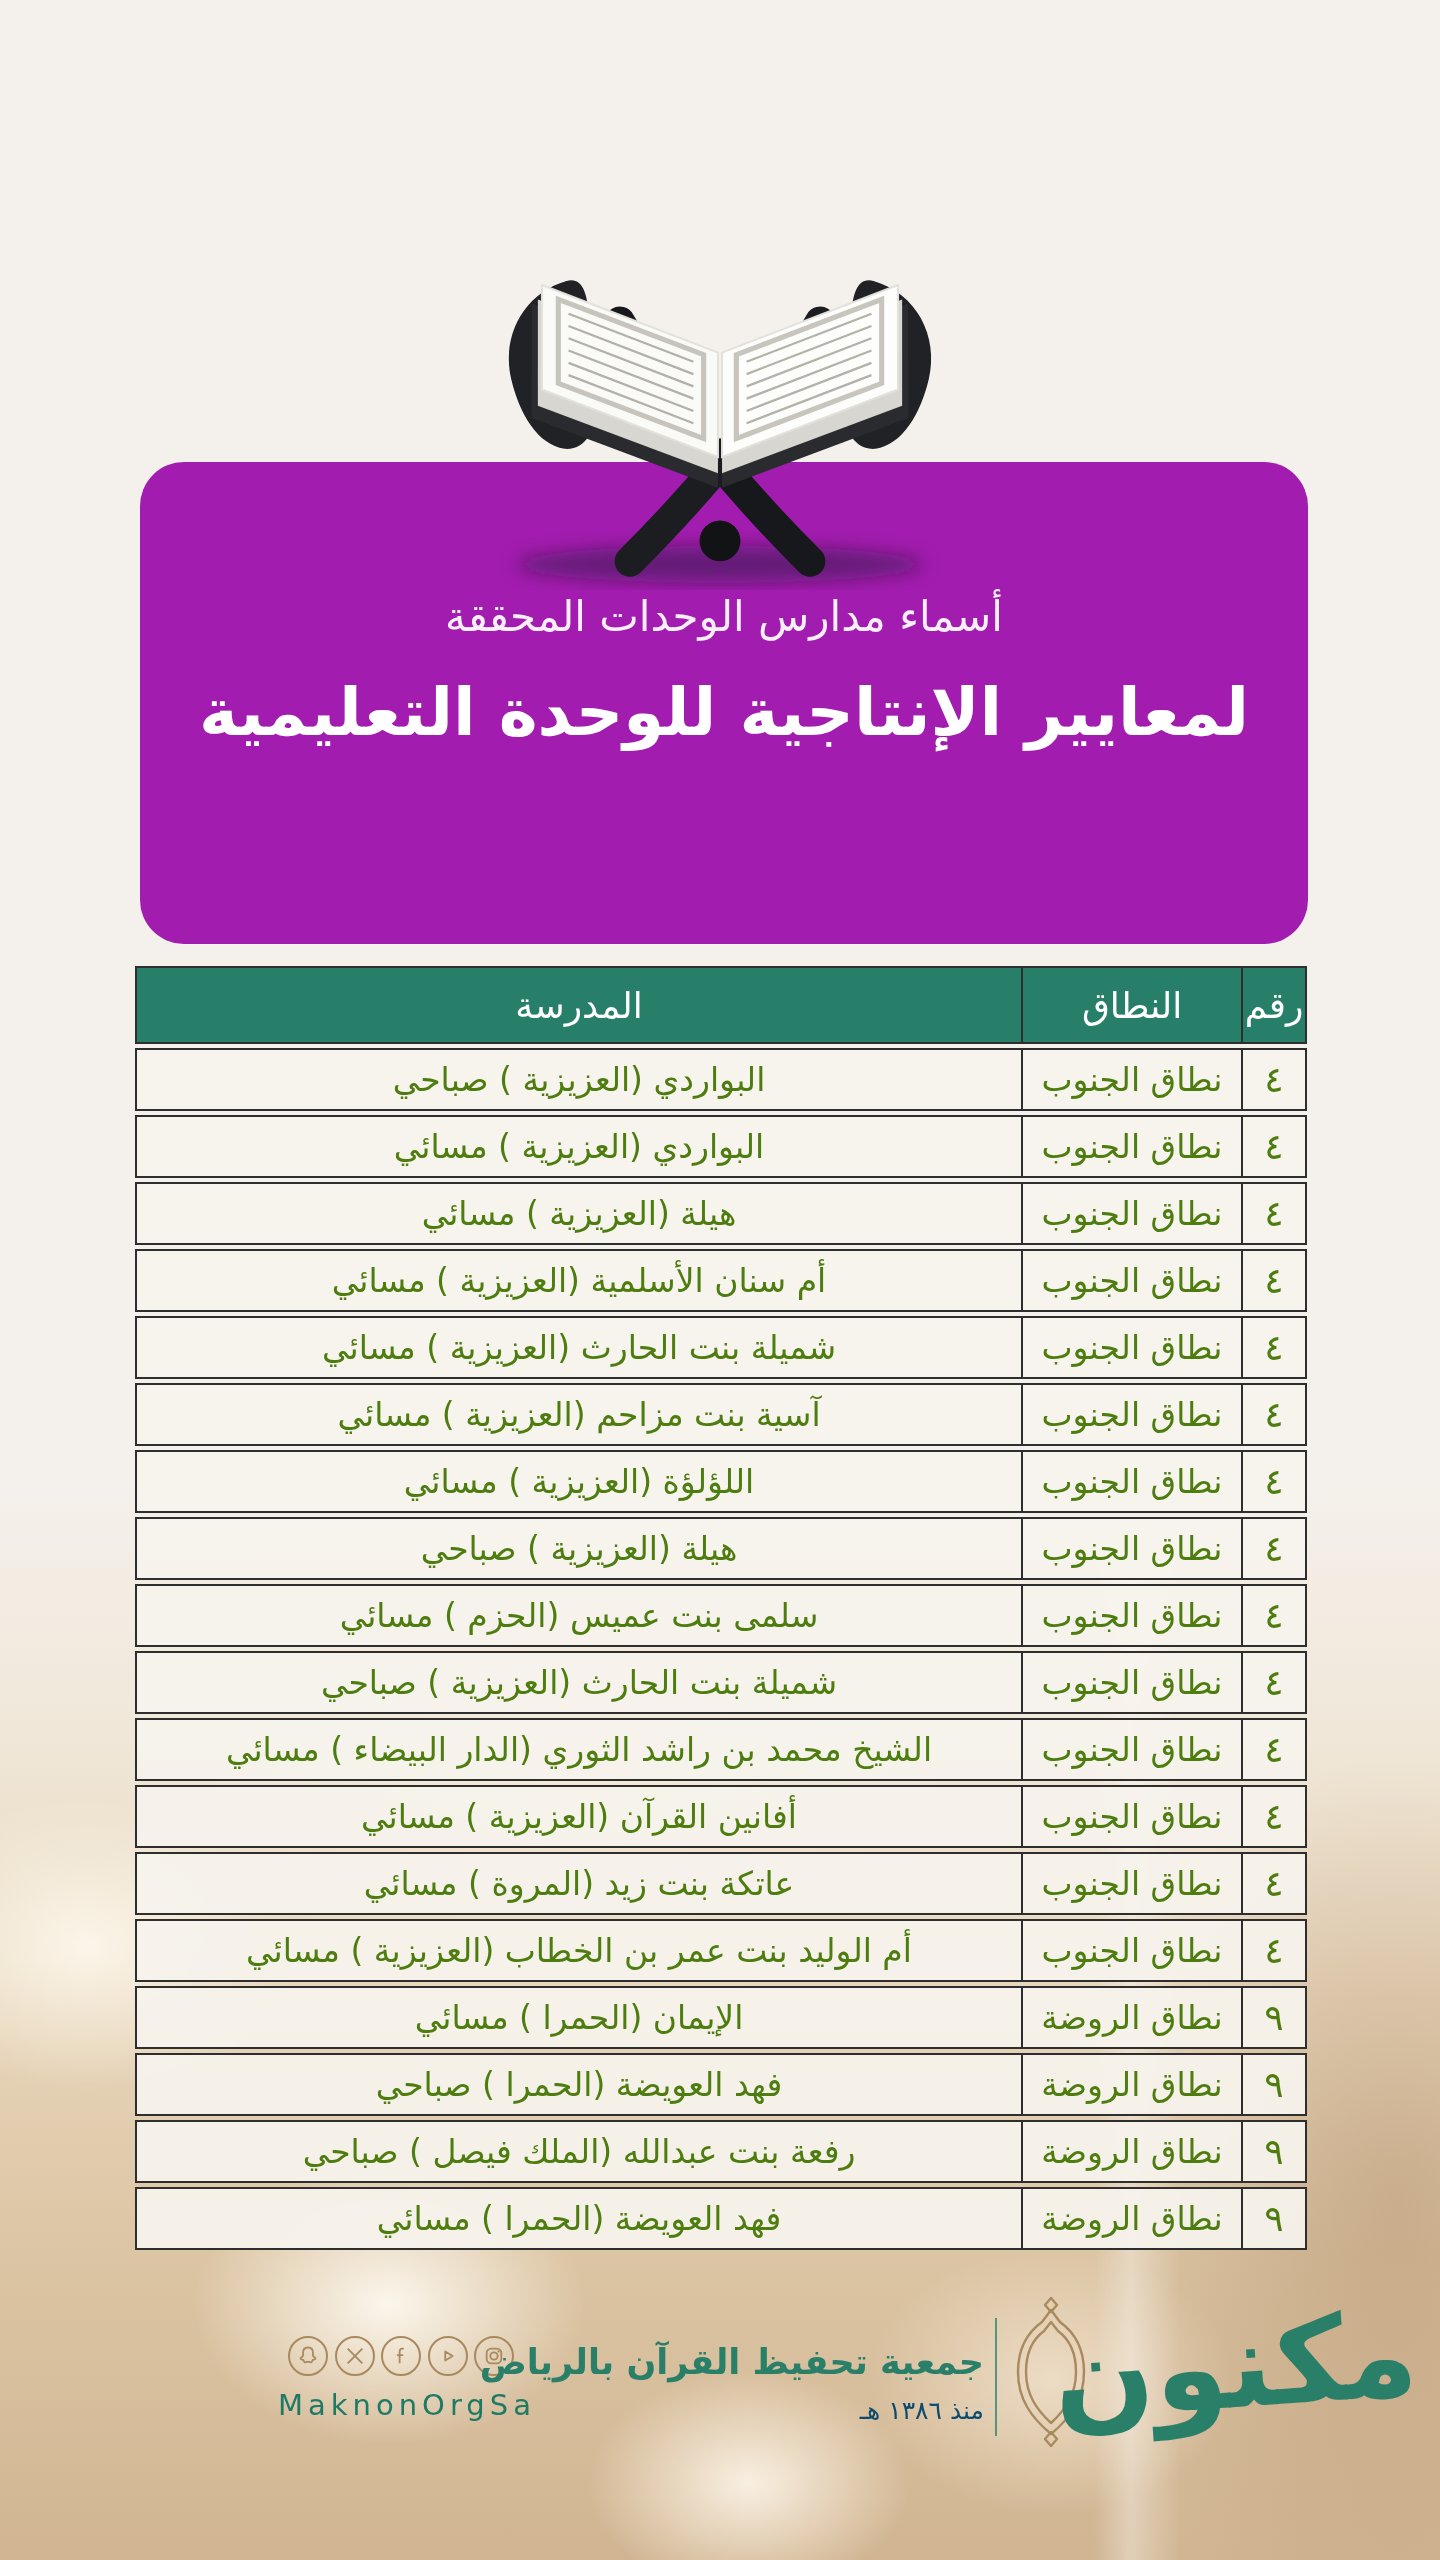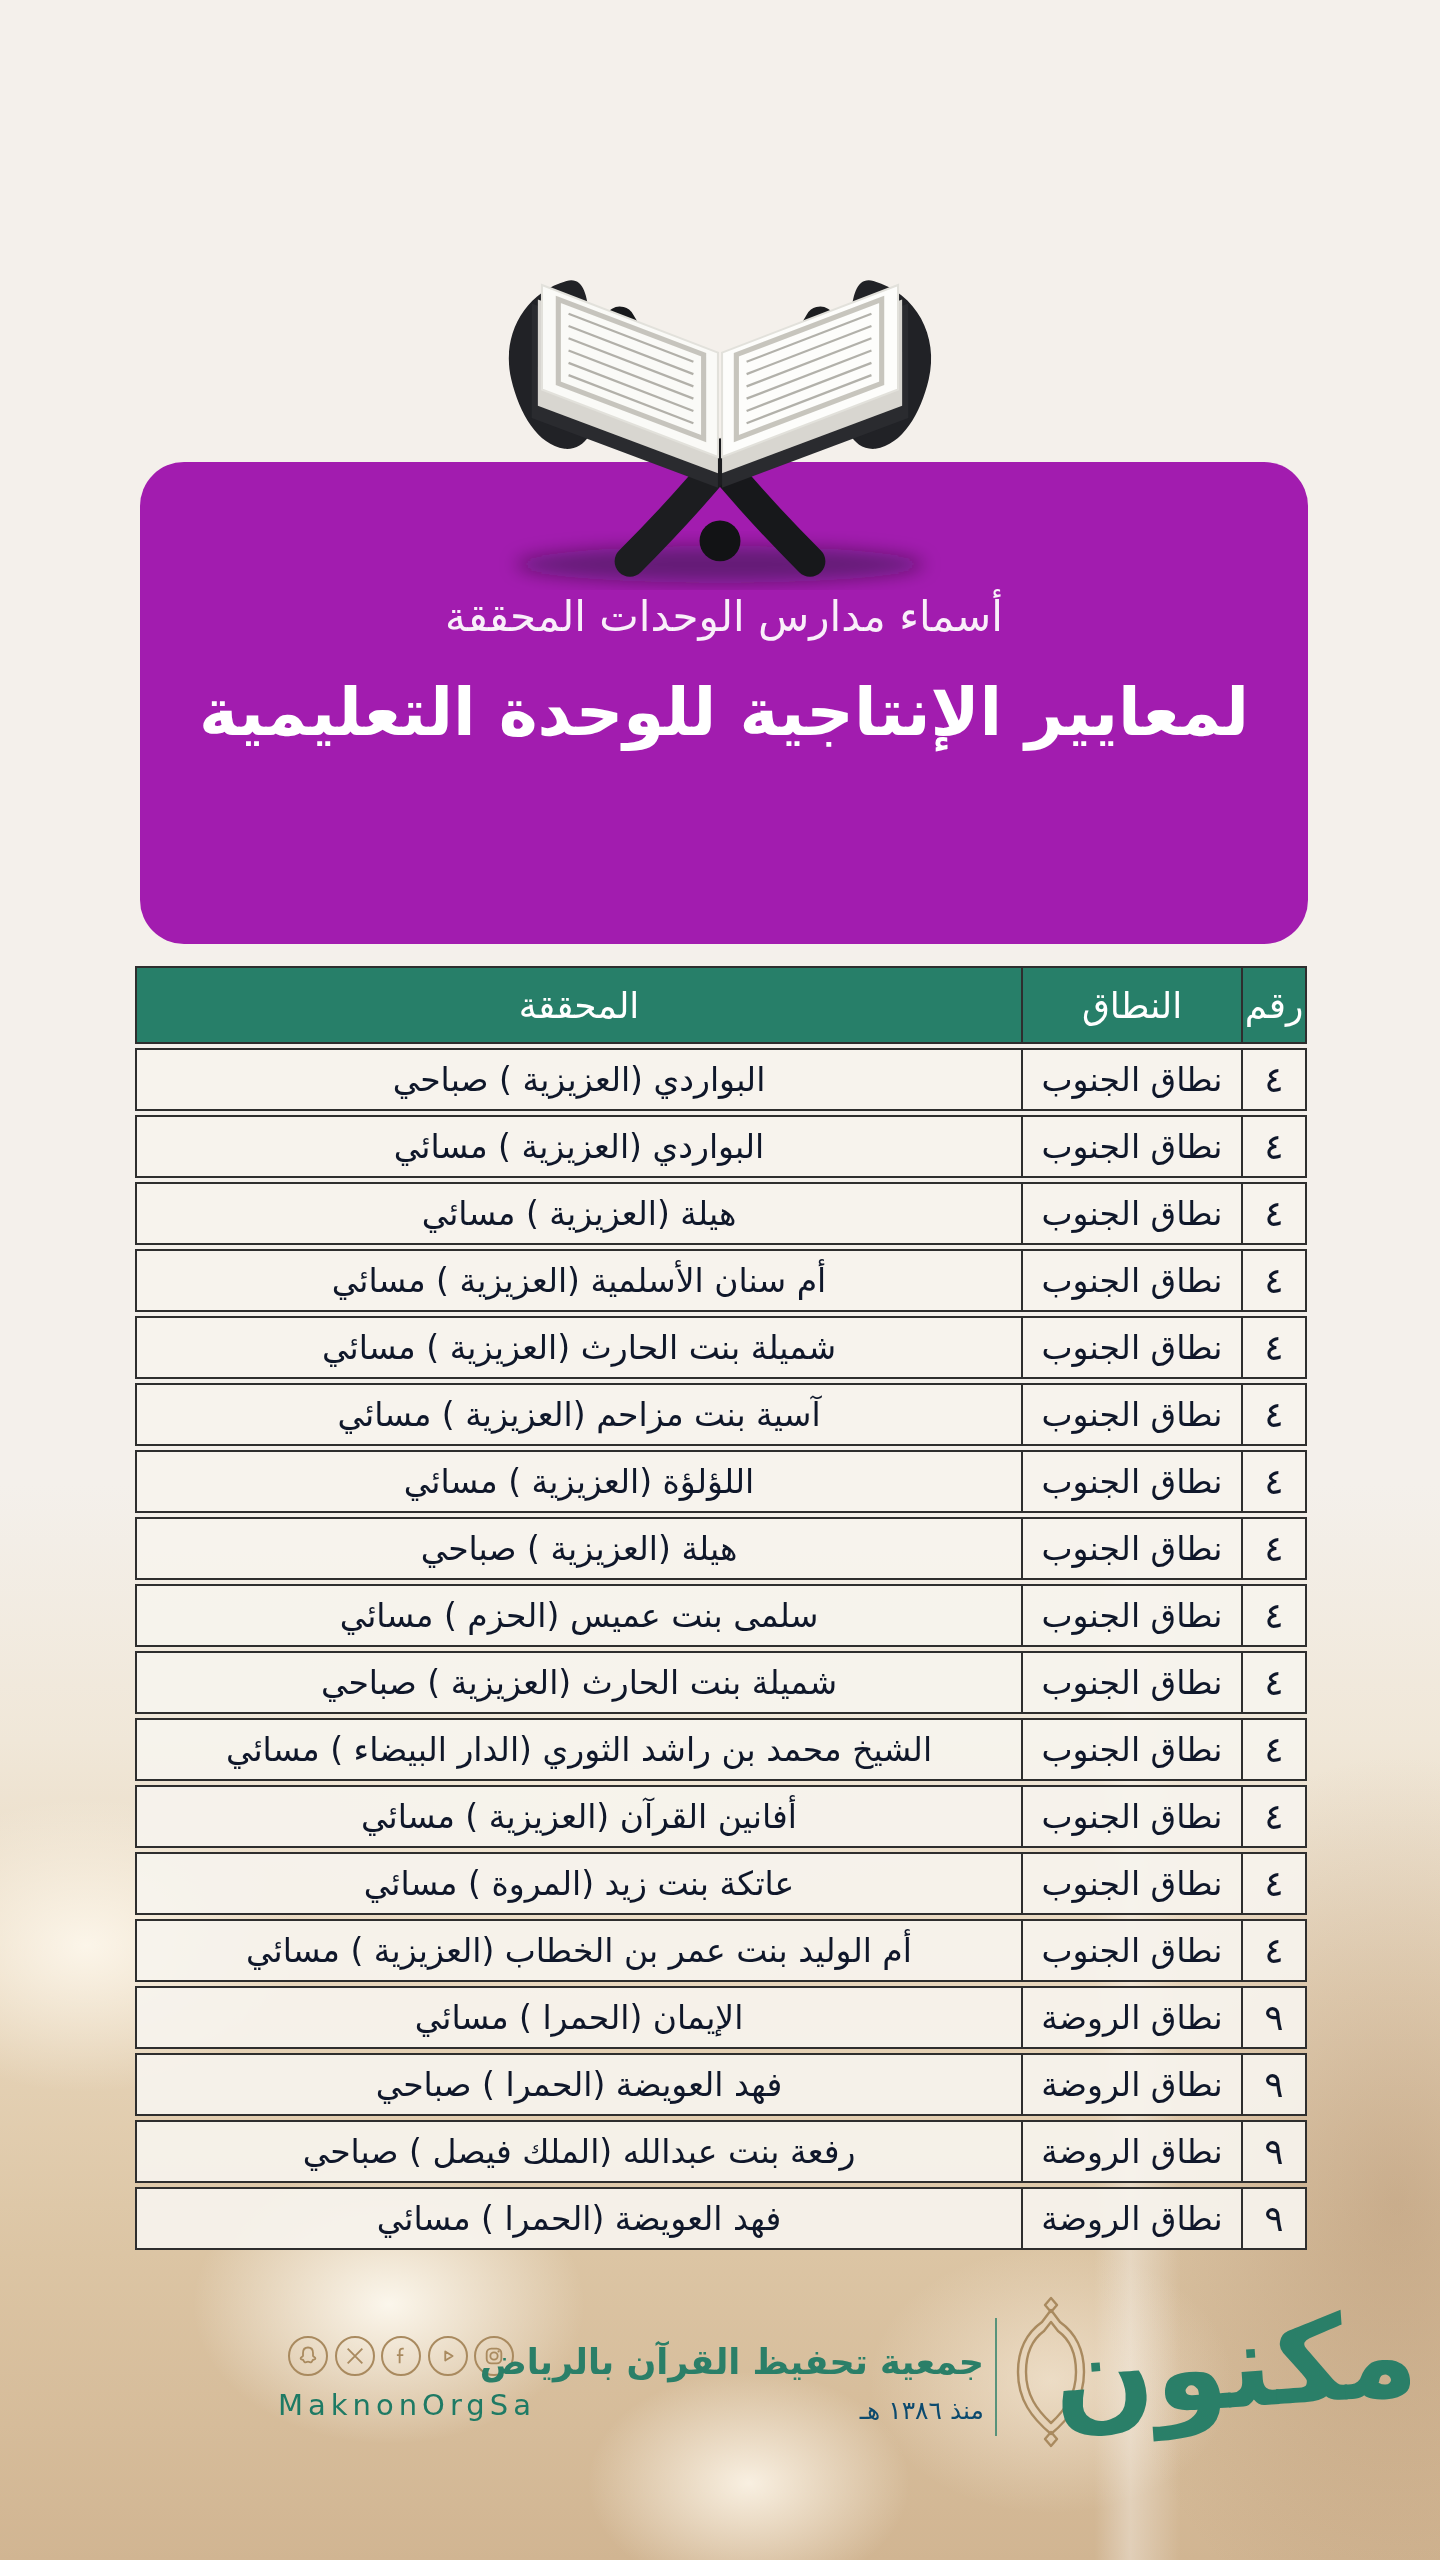--- a/index.html
+++ b/index.html
@@ -43,21 +43,21 @@
   .table{position:absolute;left:135px;top:966px;width:1172px;z-index:2;direction:rtl;}
   .trow{
     display:flex;flex-direction:row;direction:rtl;
     border:2px solid #2e2e2e;margin-bottom:4px;box-sizing:border-box;
     background:rgba(246,243,237,.93);
     height:63px;align-items:stretch;
   }
   .trow.thead{background:#277f69;color:#fff;height:78px;}
   .cell{
     display:flex;align-items:center;justify-content:center;
-    font-size:33px;color:#0f172a;box-sizing:border-box;
+    font-size:33px;color:#4d7c0f;box-sizing:border-box;
     white-space:nowrap;overflow:hidden;
   }
   .thead .cell{color:#fff;font-size:36px;}
   .cell.num{width:64px;border-left:2px solid #2e2e2e;font-size:36px;text-align:center;}
   .cell.zone{width:220px;border-left:2px solid #2e2e2e;}
   .cell.school{flex:1;}
   
   .footer{position:absolute;left:0;top:2270px;width:1440px;height:220px;z-index:2;}
   .social{position:absolute;left:288px;top:66px;width:226px;display:flex;gap:4px;justify-content:space-between;}
   .sicon{
@@ -136,21 +136,21 @@
 
 <div class="header-box">
   <div class="subtitle">أسماء مدارس الوحدات المحققة</div>
   <div class="title">لمعايير الإنتاجية للوحدة التعليمية</div>
 </div>
 
 <div class="table">
   <div class="trow thead">
     <div class="cell num">رقم</div>
     <div class="cell zone">النطاق</div>
-    <div class="cell school">المحققة</div>
+    <div class="cell school">المدرسة</div>
   </div>
   <div id="rows">
   <div class="trow">
     <div class="cell num">٤</div>
     <div class="cell zone">نطاق الجنوب</div>
     <div class="cell school">البواردي (العزيزية ) صباحي</div>
   </div>
 
   <div class="trow">
     <div class="cell num">٤</div>

